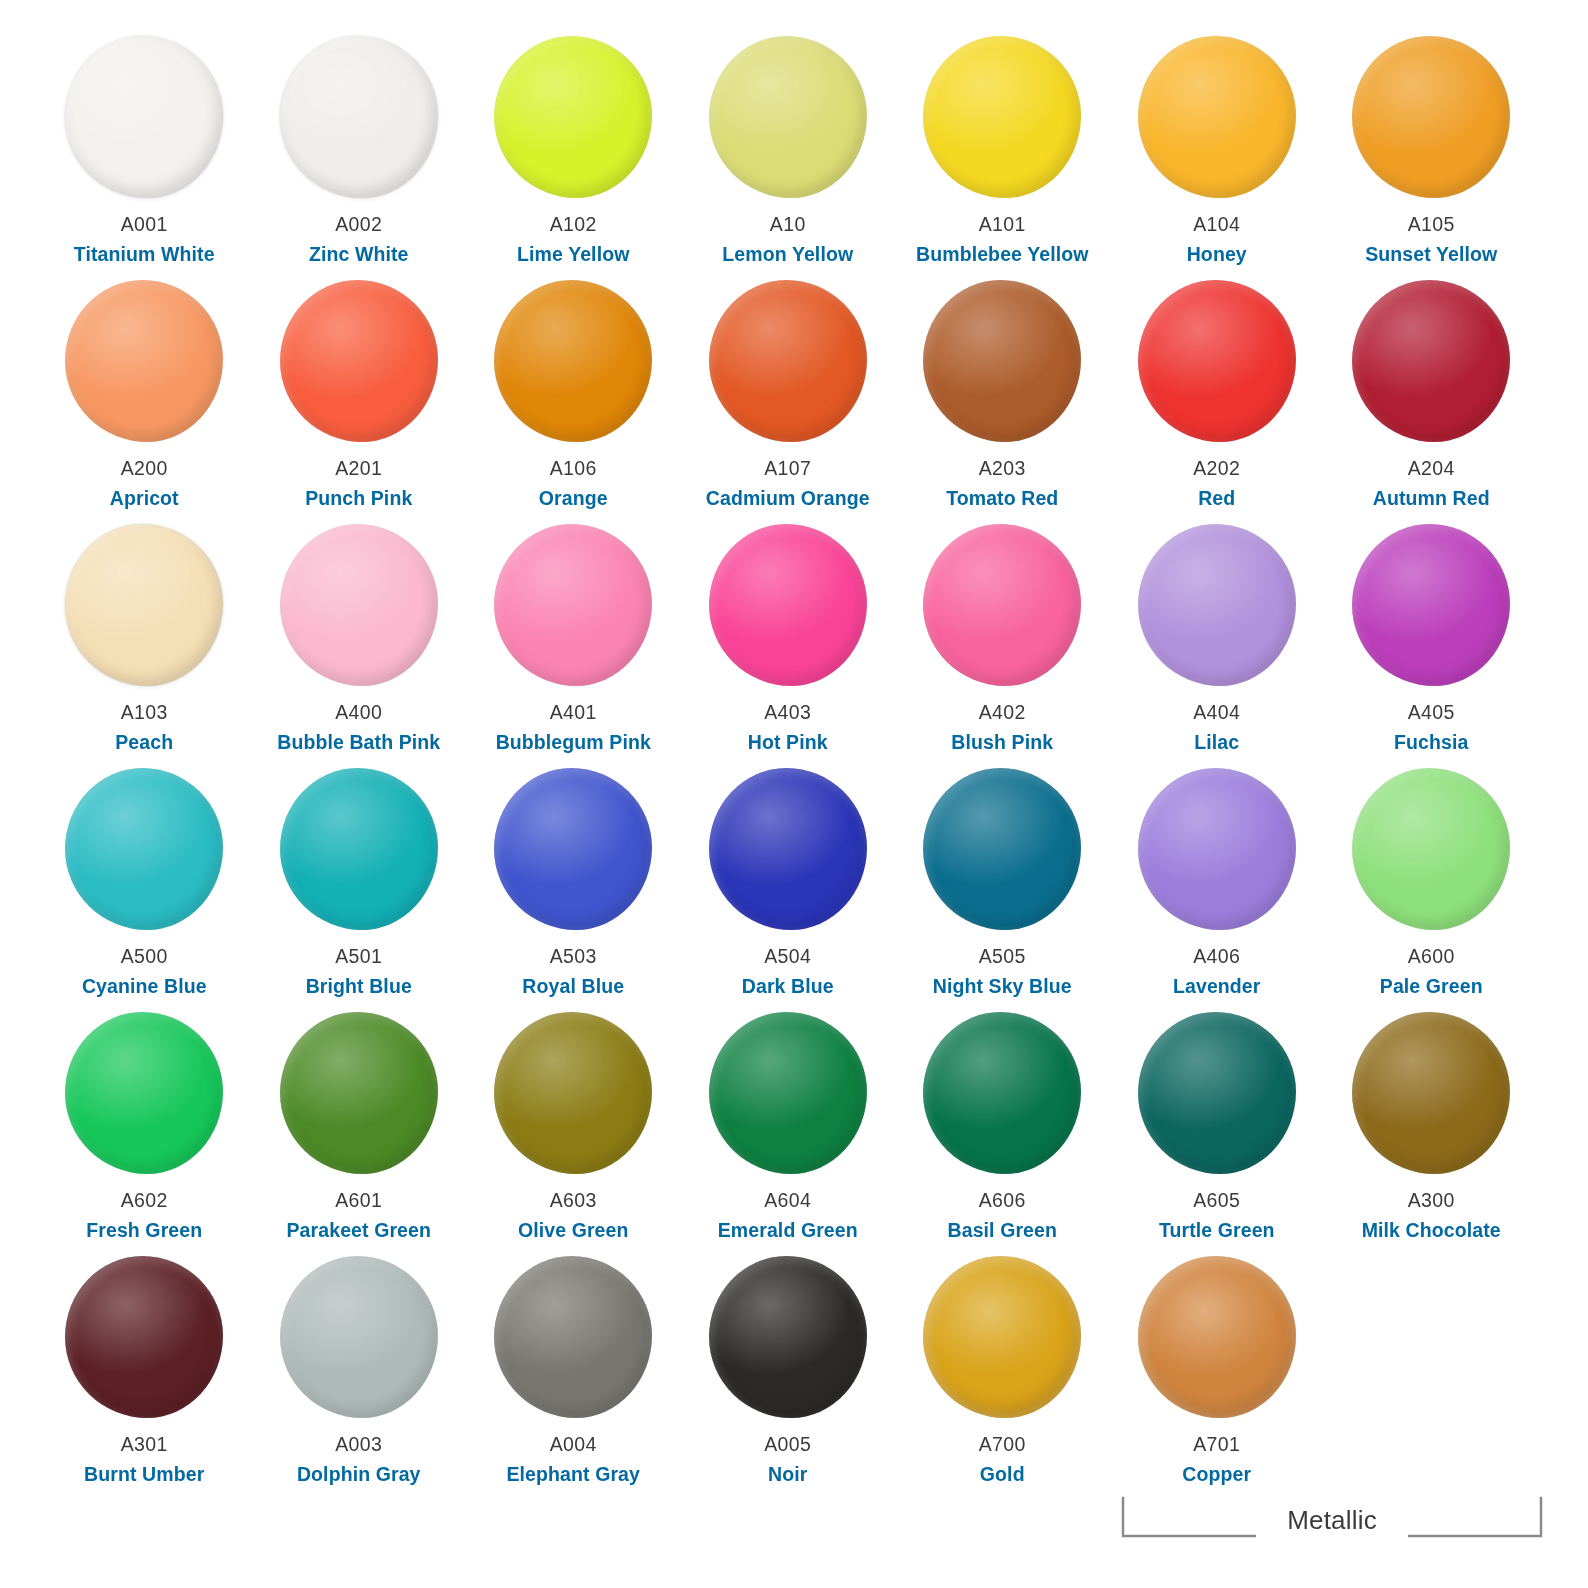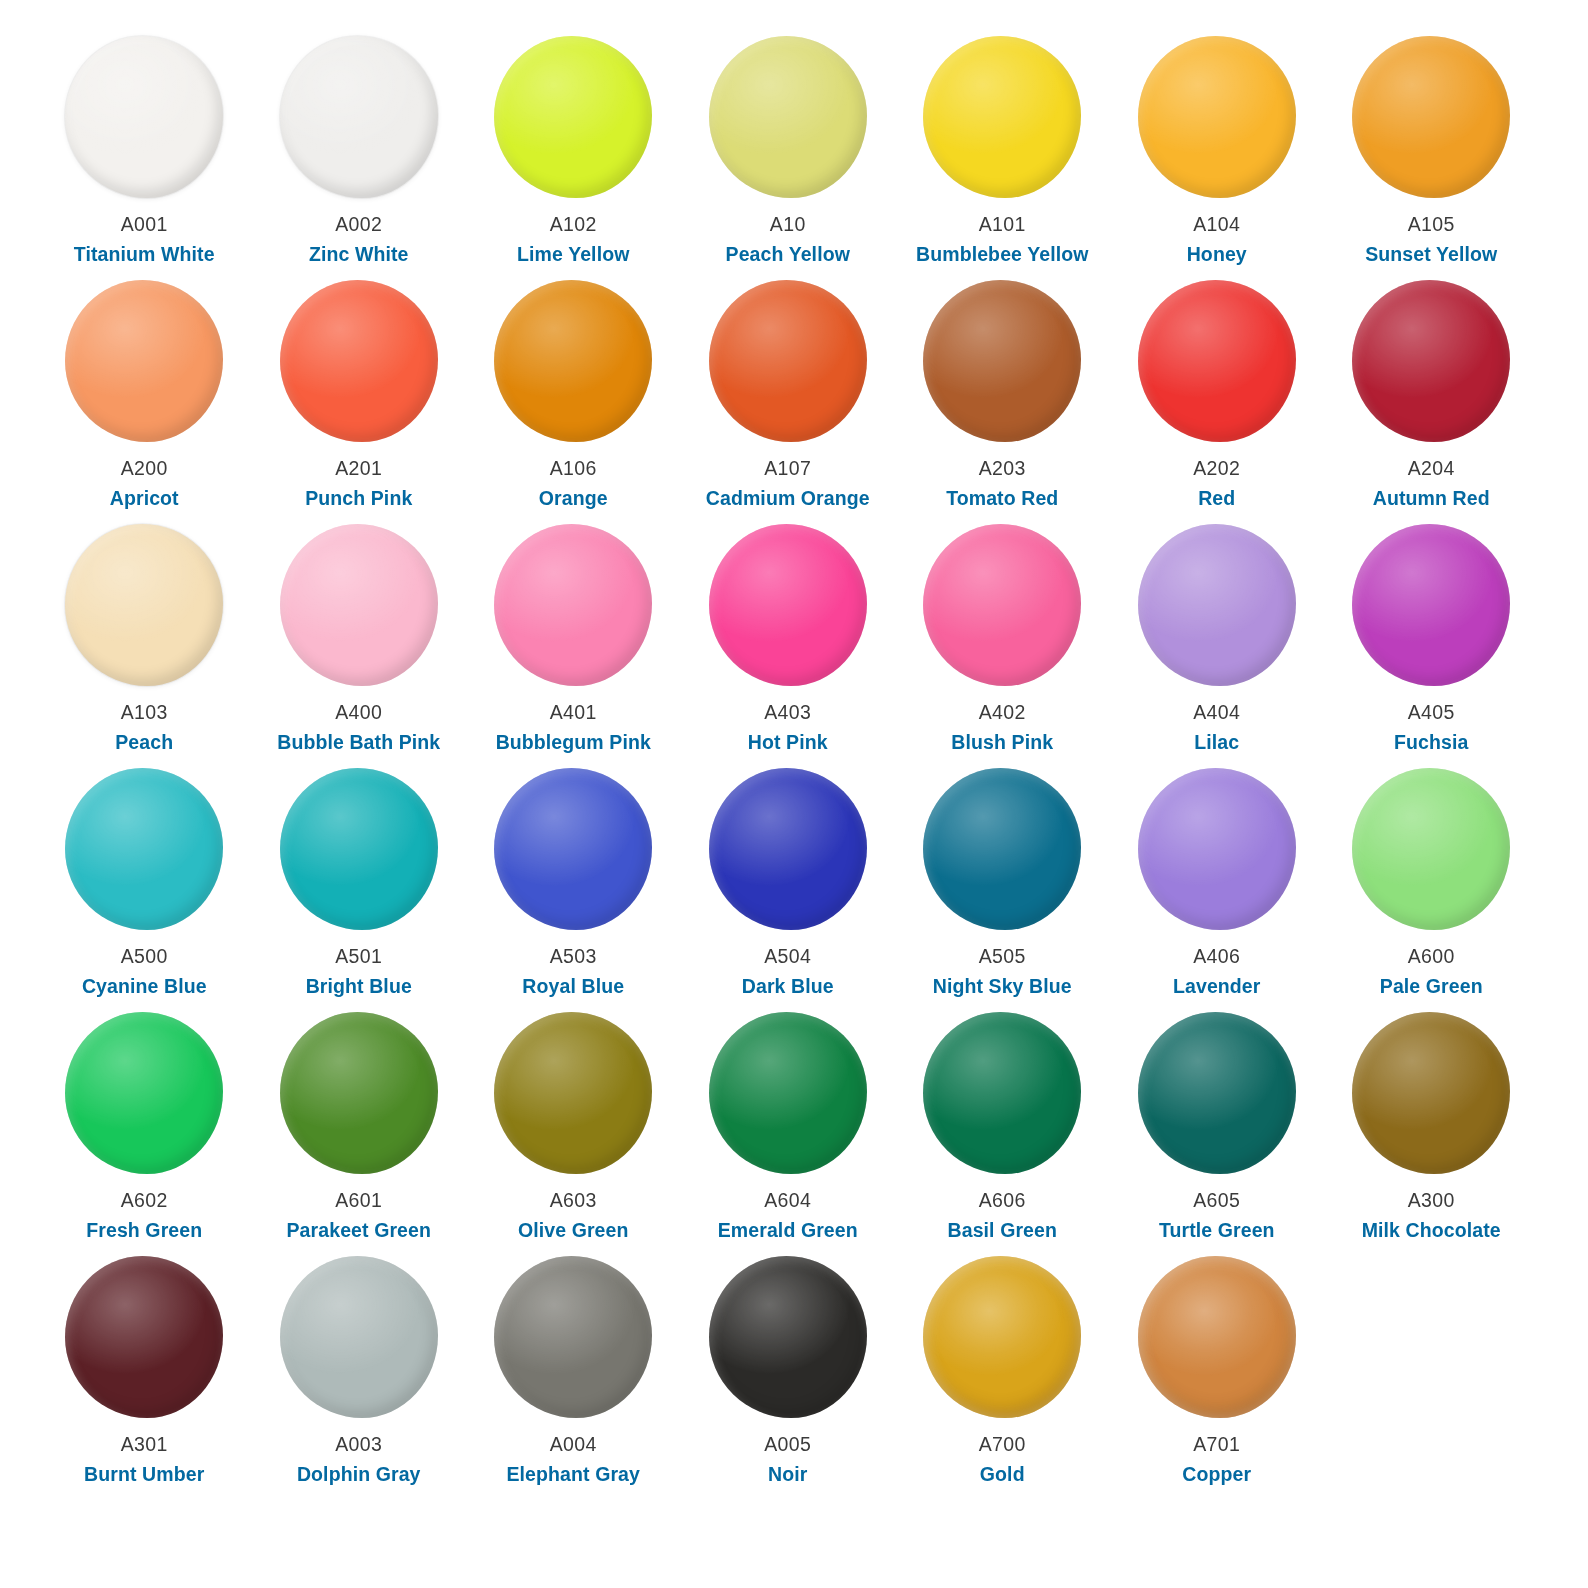--- a/index.html
+++ b/index.html
@@ -172,21 +172,21 @@
         <div class="swatch-name">Zinc White</div>
       </div>
       <div class="swatch-cell">
         <div class="swatch-blob" style="background-color: rgb(214, 242, 43);"></div>
         <div class="swatch-code">A102</div>
         <div class="swatch-name">Lime Yellow</div>
       </div>
       <div class="swatch-cell">
         <div class="swatch-blob" style="background-color: rgb(220, 220, 118);"></div>
         <div class="swatch-code">A10</div>
-        <div class="swatch-name">Peach Yellow</div>
+        <div class="swatch-name">Lemon Yellow</div>
       </div>
       <div class="swatch-cell">
         <div class="swatch-blob" style="background-color: rgb(245, 216, 33);"></div>
         <div class="swatch-code">A101</div>
         <div class="swatch-name">Bumblebee Yellow</div>
       </div>
       <div class="swatch-cell">
         <div class="swatch-blob" style="background-color: rgb(249, 181, 43);"></div>
         <div class="swatch-code">A104</div>
         <div class="swatch-name">Honey</div>
@@ -361,14 +361,20 @@
         <div class="swatch-code">A700</div>
         <div class="swatch-name">Gold</div>
       </div>
       <div class="swatch-cell">
         <div class="swatch-blob is-metallic" style="background-color: rgb(209, 133, 63);"></div>
         <div class="swatch-code">A701</div>
         <div class="swatch-name">Copper</div>
       </div>
     </div>
 
+  <div class="metallic-annotation">
+    <svg class="metallic-bracket" viewBox="0 0 430 48" preserveAspectRatio="none">
+      <path d="M 6 2 L 6 40 L 424 40 L 424 2" fill="none" stroke="#8a8a8a" stroke-width="2.5" stroke-linecap="square" stroke-linejoin="miter" transform="translate(0,0) scale(1,1)" style="transform-origin:center;" transform-origin="center"></path>
+    </svg>
+    <div class="metallic-label">Metallic</div>
+  </div>
 
 </div>
 
 </body></html>

